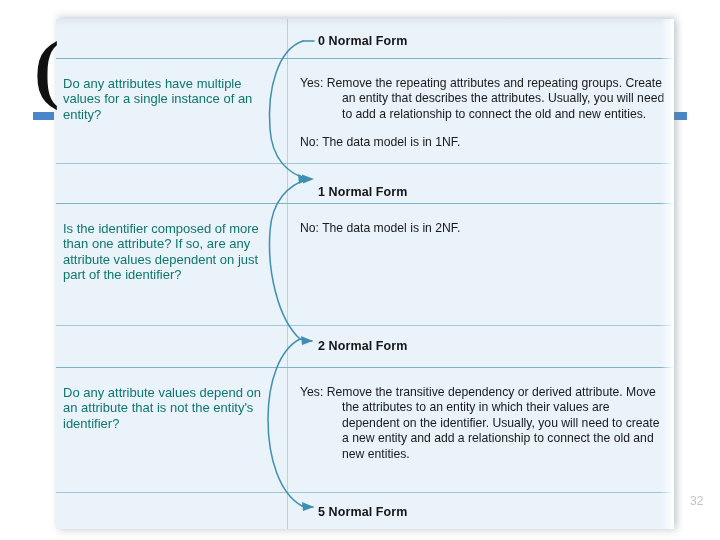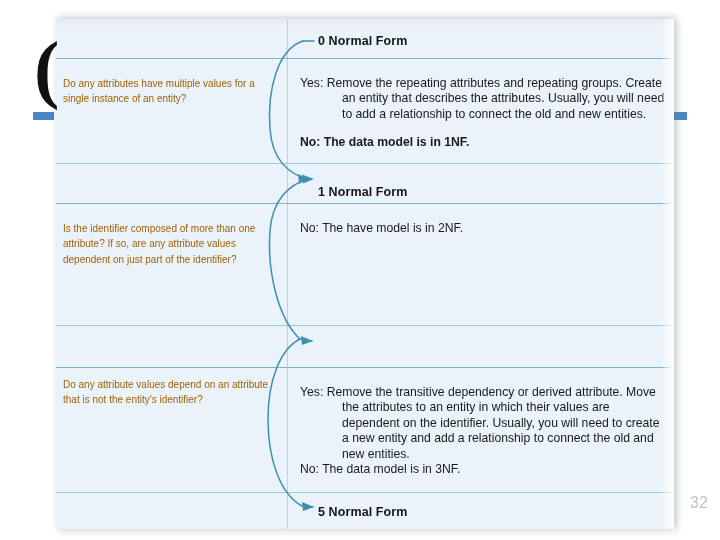--- a/index.html
+++ b/index.html
@@ -110,61 +110,61 @@
     font-size: 12.5px;
     color: #161616;
     font-weight: 700;
     letter-spacing: 0.1px;
     white-space: nowrap;
   }
   .q-text {
     position: absolute;
     left: 7px;
     width: 215px;
-    font-size: 10px;
+    font-size: 13px;
     line-height: 15.4px;
-    color: #a16207;
+    color: #0f766e;
   }
   .a-block {
     position: absolute;
     left: 244px;
     width: 366px;
     font-size: 12.2px;
     line-height: 15.4px;
     color: #1a1a1a;
   }
   .a-yes {
     display: block;
     padding-left: 42px;
     text-indent: -42px;
     margin: 0;
   }
   .a-no {
     display: block;
     margin: 0;
     padding-left: 0;
   }
-  .a-no.indent-gap { margin-top: 13px; font-weight: bold; }
+  .a-no.indent-gap { margin-top: 13px; }
 
   
   #arrows {
     position: absolute;
     left: 0;
     top: 0;
     width: 618px;
     height: 510px;
     pointer-events: none;
   }
 
   
   .page-num {
     position: absolute;
     left: 690px;
     top: 494px;
-    font-size: 16px;
+    font-size: 12px;
     color: #c3c3c3;
   }
 </style>
 </head>
 <body>
 
 <div id="slide">
 
   <div class="dash dash-left"></div>
   <div class="dash dash-right"></div>
@@ -194,30 +194,32 @@
       </div>
     </div>
 
     <div class="row" style="top:144px;height:40px;">
       <div class="nf-label" style="top:22px;">1 Normal Form</div>
     </div>
 
     <div class="row" style="top:184px;height:122px;">
       <div class="q-text" style="top:18px;">Is the identifier composed of more than one attribute? If so, are any attribute values dependent on just part of the identifier?</div>
       <div class="a-block" style="top:18px;">
-        <span class="a-no">No: The have model is in 2NF.</span>
+        <span class="a-no">No: The data model is in 2NF.</span>
       </div>
     </div>
 
+    <div class="row" style="top:306px;height:42px;">
+      <div class="nf-label" style="top:14px;">2 Normal Form</div>
+    </div>
 
     <div class="row" style="top:348px;height:125px;">
-      <div class="q-text" style="top:10px;">Do any attribute values depend on an attribute that is not the entity's identifier?</div>
+      <div class="q-text" style="top:18px;">Do any attribute values depend on an attribute that is not the entity's identifier?</div>
       <div class="a-block" style="top:18px;">
         <span class="a-yes">Yes: Remove the transitive dependency or derived attribute. Move the attributes to an entity in which their values are dependent on the identifier. Usually, you will need to create a new entity and add a relationship to connect the old and new entities.</span>
-        <span class="a-no">No: The data model is in 3NF.</span>
       </div>
     </div>
 
     <div class="row" style="top:473px;height:37px;">
       <div class="nf-label" style="top:13px;">5 Normal Form</div>
     </div>
 
     <svg id="arrows" viewBox="0 0 618 510">
       <g fill="none" stroke="#3f8fb0" stroke-width="1.5" stroke-linecap="round">
 

